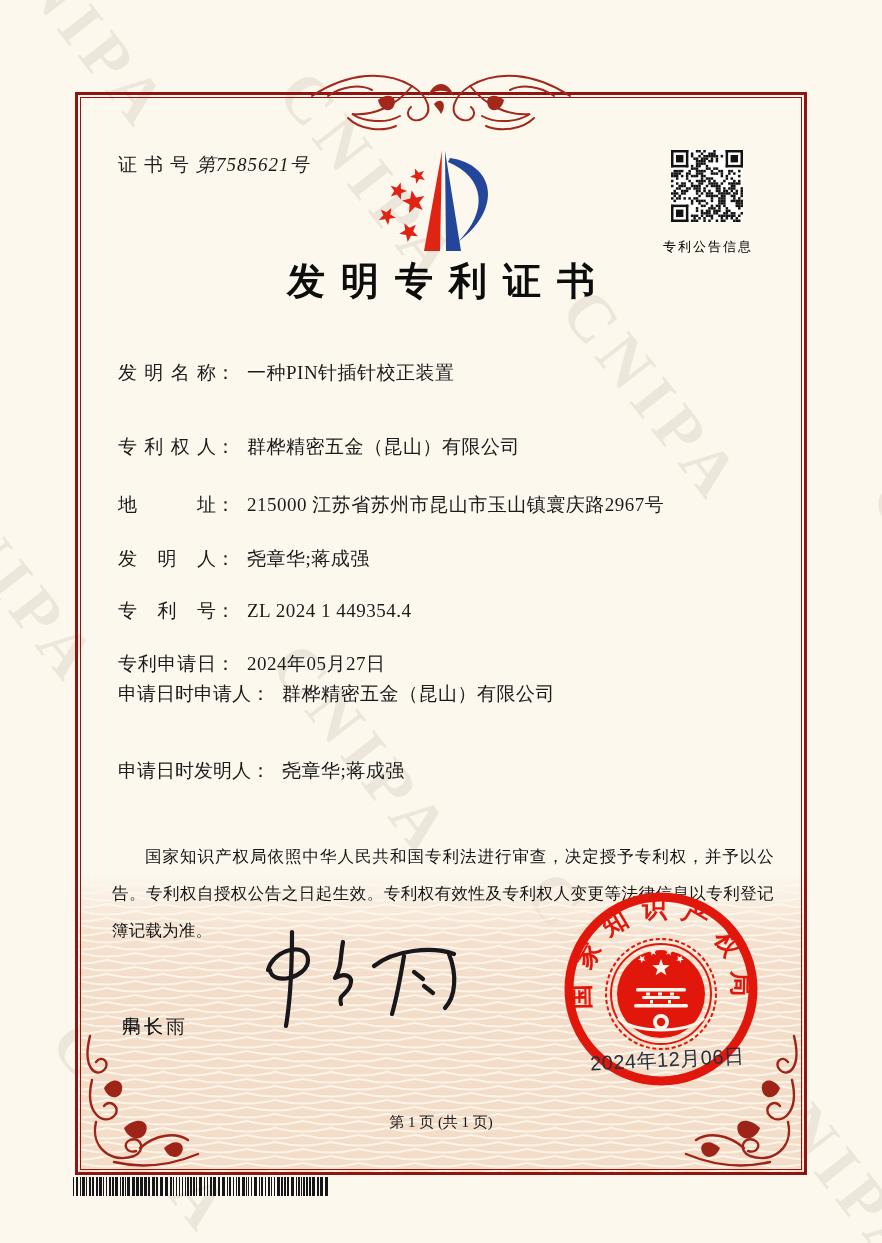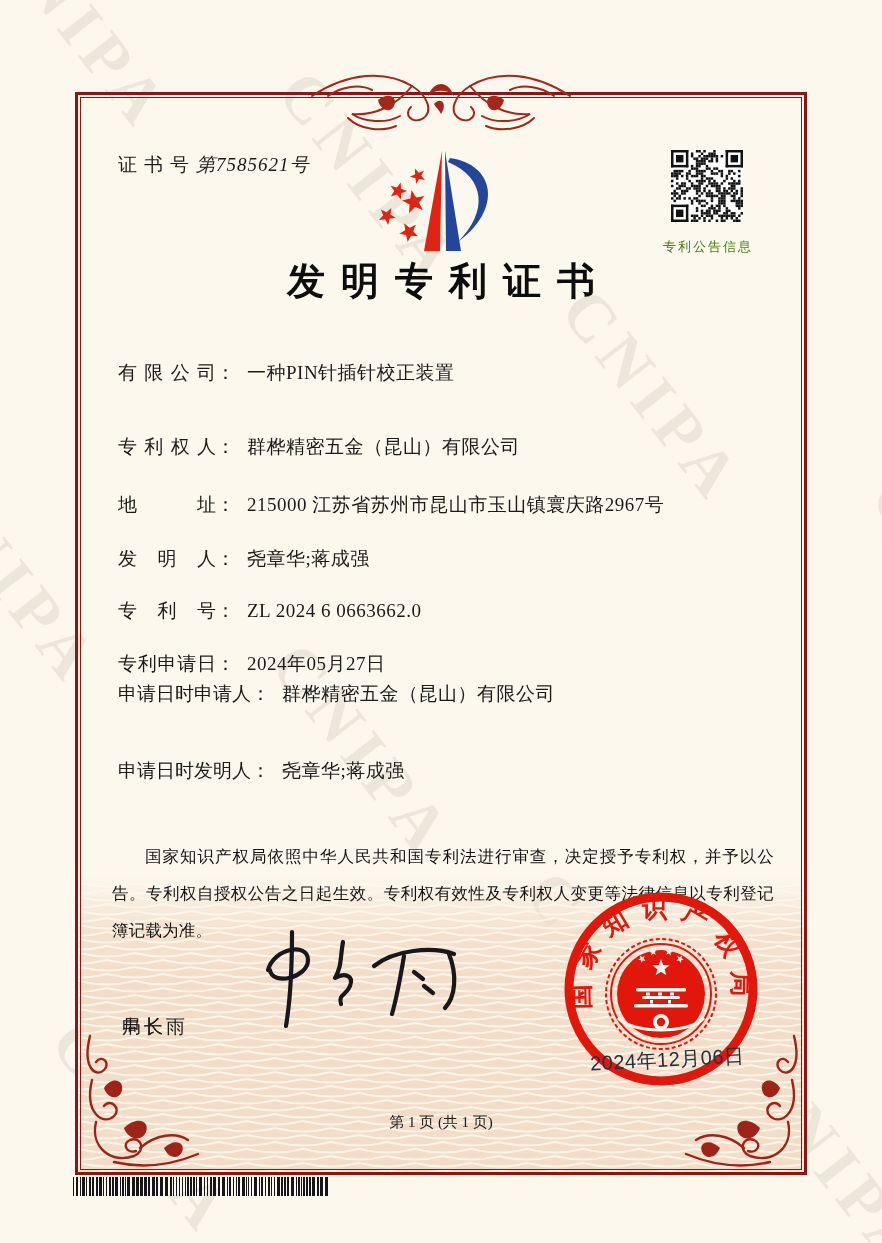--- a/index.html
+++ b/index.html
@@ -39,21 +39,21 @@
   .cert-no{position:absolute;left:118px;top:152px;font-size:19px;z-index:2;}
   .cert-no .lbl{letter-spacing:7px;}
   .cert-no .num{letter-spacing:1px;font-style:italic;}
   .doc-title{
     position:absolute;left:0;top:256px;width:882px;text-align:center;z-index:2;
     font-size:38px;font-weight:bold;letter-spacing:16px;text-indent:16px;color:#0d0d0d;
   }
   .qr-wrap{position:absolute;left:671px;top:150px;z-index:2;}
   .qr-label{
     position:absolute;left:650px;top:238px;width:116px;text-align:center;z-index:2;
-    font-size:13px;letter-spacing:2px;color:#4d7c0f;
+    font-size:13px;letter-spacing:2px;color:#000000;
   }
   
   .frow{position:absolute;left:118px;z-index:2;font-size:19px;white-space:nowrap;}
   .flabel{display:inline-block;width:98px;text-align:justify;text-align-last:justify;vertical-align:bottom;}
   .flabel-long{display:inline-block;vertical-align:bottom;}
   .colon{display:inline-block;}
   .fval{display:inline-block;margin-left:12px;letter-spacing:.5px;}
   .fcol2{position:absolute;left:362px;top:0;white-space:nowrap;}
   .fcol2 .fval{margin-left:10px;}
   
@@ -540,33 +540,33 @@
       <rect x="25" y="28" width="1" height="1" fill="#121212"></rect>
       <rect x="26" y="28" width="1" height="1" fill="#121212"></rect>
       <rect x="27" y="28" width="1" height="1" fill="#121212"></rect>
     </svg>
 </div>
 <div class="qr-label">专利公告信息</div>
 
 <div class="doc-title">发明专利证书</div>
 
 <div class="frow" style="top:360px">
-  <span class="flabel">有限公司</span><span class="colon">：</span><span class="fval">一种PIN针插针校正装置</span>
+  <span class="flabel">发明名称</span><span class="colon">：</span><span class="fval">一种PIN针插针校正装置</span>
 </div>
 <div class="frow" style="top:434px">
   <span class="flabel">专利权人</span><span class="colon">：</span><span class="fval">群桦精密五金（昆山）有限公司</span>
 </div>
 <div class="frow" style="top:492px">
   <span class="flabel">地址</span><span class="colon">：</span><span class="fval">215000 江苏省苏州市昆山市玉山镇寰庆路2967号</span>
 </div>
 <div class="frow" style="top:546px">
   <span class="flabel">发明人</span><span class="colon">：</span><span class="fval">尧章华;蒋成强</span>
 </div>
 <div class="frow" style="top:598px;width:689px">
-  <span class="flabel">专利号</span><span class="colon">：</span><span class="fval">ZL 2024 6 0663662.0</span>
+  <span class="flabel">专利号</span><span class="colon">：</span><span class="fval">ZL 2024 1 449354.4</span>
 </div>
 <div class="frow" style="top:651px;width:689px">
   <span class="flabel">专利申请日</span><span class="colon">：</span><span class="fval">2024年05月27日</span>
 </div>
 <div class="frow" style="top:681px">
   <span class="flabel-long">申请日时申请人</span><span class="colon">：</span><span class="fval">群桦精密五金（昆山）有限公司</span>
 </div>
 <div class="frow" style="top:758px">
   <span class="flabel-long">申请日时发明人</span><span class="colon">：</span><span class="fval">尧章华;蒋成强</span>
 </div>

